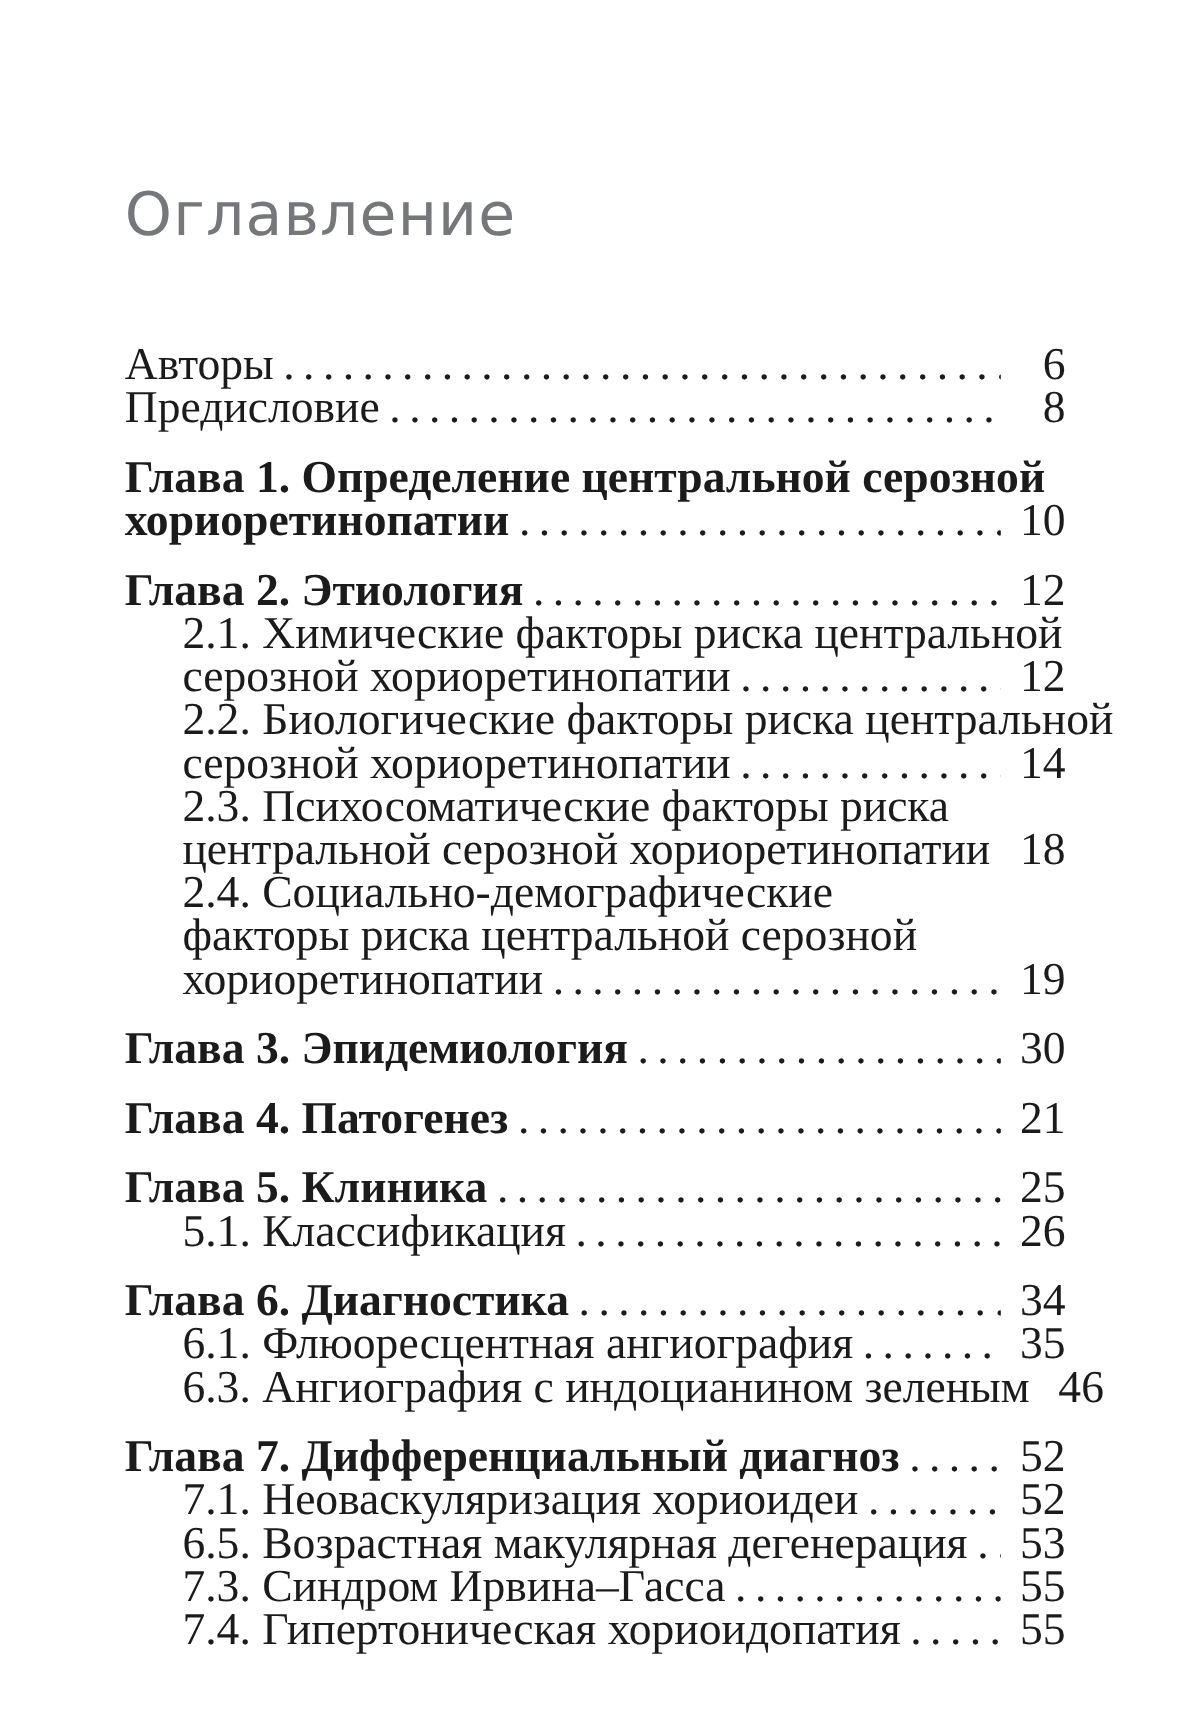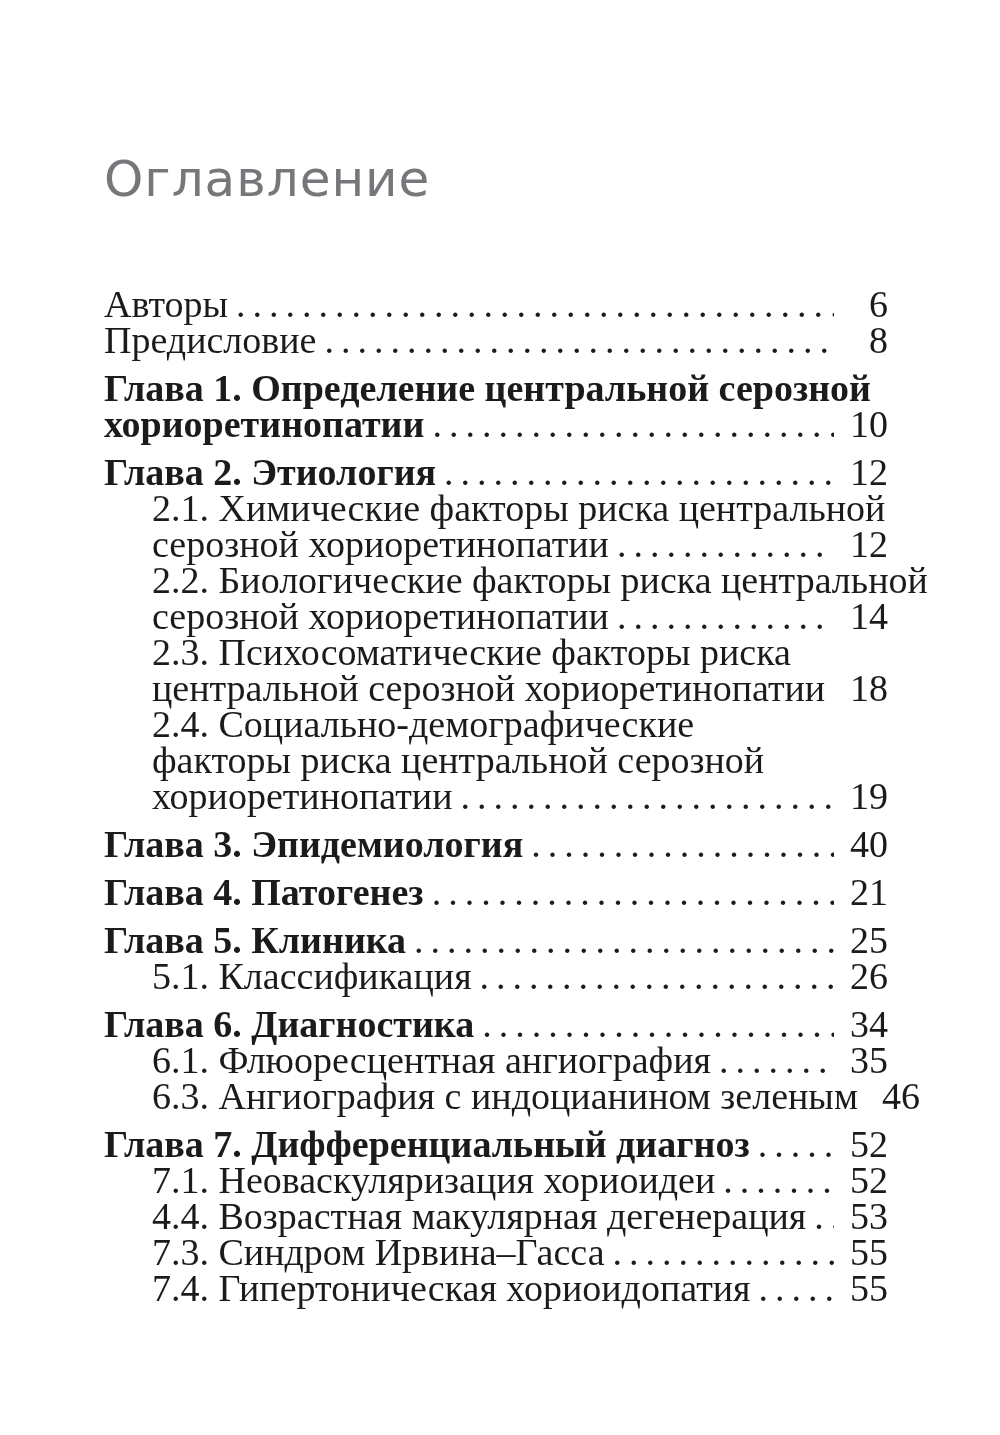--- a/index.html
+++ b/index.html
@@ -27,21 +27,21 @@
     letter-spacing: 1px;
     color: #76777a;
   }
   .toc {
     position: absolute;
     left: 104px;
     top: 286px;
     width: 784px;
   }
   .entry { margin: 0; }
-  .entry.space { margin-top: 12px; }
+  .entry.space { margin-top: 22px; }
   .entry.sub { padding-left: 48px; }
   .entry.bold .text { font-weight: 700; }
   .line {
     display: flex;
     align-items: baseline;
     font-size: 38px;
     line-height: 36px;
   }
   .text { white-space: nowrap; }
   .dots {
@@ -140,21 +140,21 @@
         <div class="line">
           <span class="text">хориоретинопатии</span>
           <span class="dots"></span>
           <span class="num">19</span>
         </div>
       </div>
       <div class="entry bold space">
         <div class="line">
           <span class="text">Глава 3. Эпидемиология</span>
           <span class="dots"></span>
-          <span class="num">40</span>
+          <span class="num">30</span>
         </div>
       </div>
       <div class="entry bold space">
         <div class="line">
           <span class="text">Глава 4. Патогенез</span>
           <span class="dots"></span>
           <span class="num">21</span>
         </div>
       </div>
       <div class="entry bold space">
@@ -201,21 +201,21 @@
       </div>
       <div class="entry sub">
         <div class="line">
           <span class="text">7.1. Неоваскуляризация хориоидеи</span>
           <span class="dots"></span>
           <span class="num">52</span>
         </div>
       </div>
       <div class="entry sub">
         <div class="line">
-          <span class="text">4.4. Возрастная макулярная дегенерация</span>
+          <span class="text">6.5. Возрастная макулярная дегенерация</span>
           <span class="dots"></span>
           <span class="num">53</span>
         </div>
       </div>
       <div class="entry sub">
         <div class="line">
           <span class="text">7.3. Синдром Ирвина–Гасса</span>
           <span class="dots"></span>
           <span class="num">55</span>
         </div>

